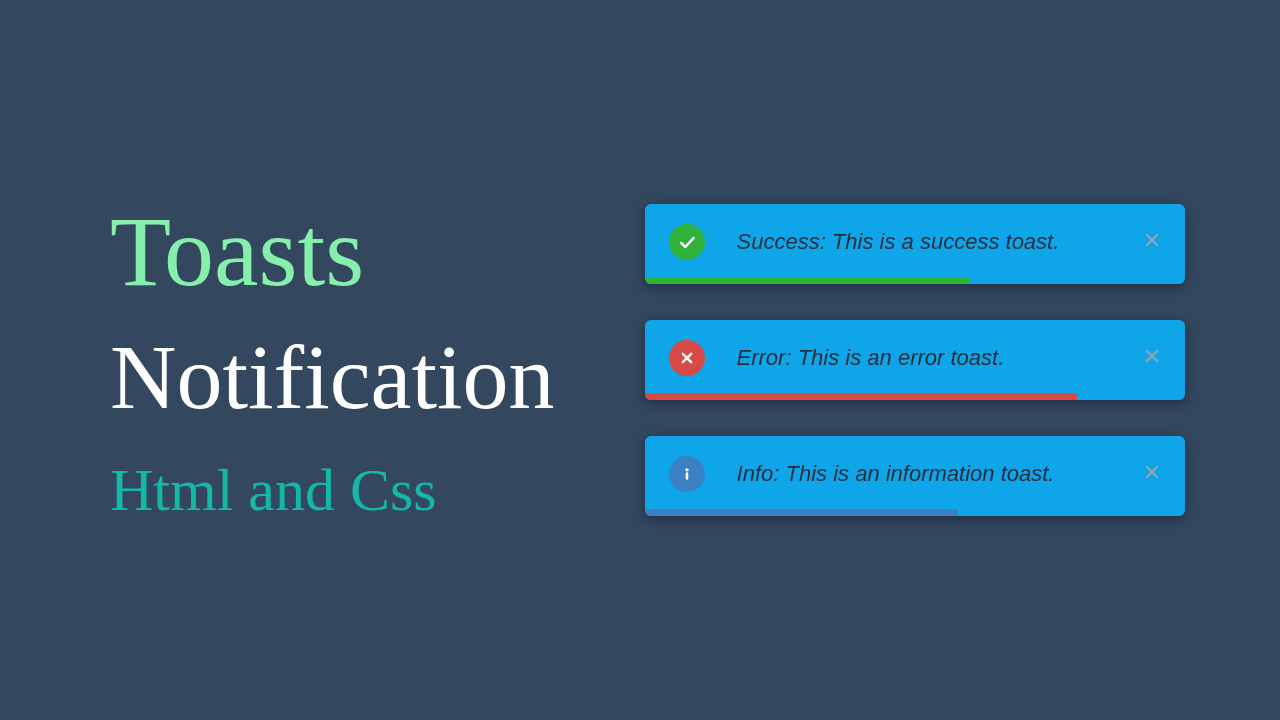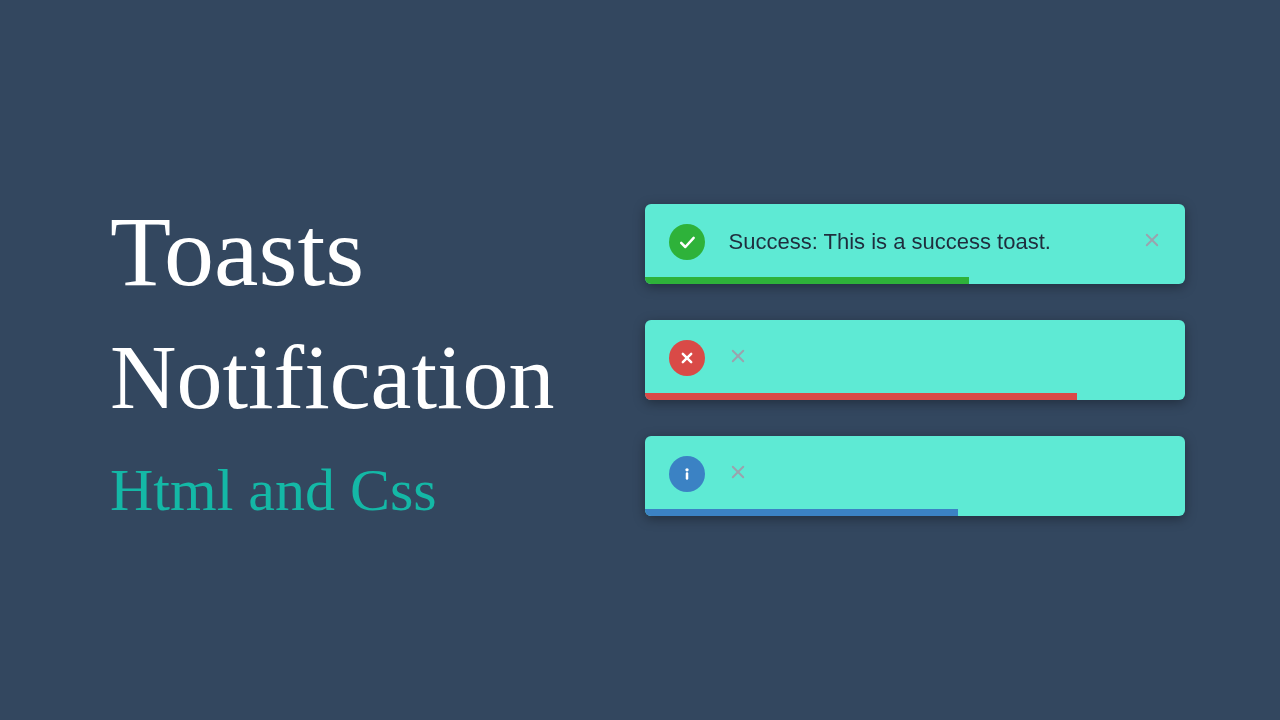--- a/index.html
+++ b/index.html
@@ -14,21 +14,21 @@
 }
 .left {
   flex: 0 0 520px;
   padding-left: 110px;
   padding-right: 30px;
   color: #fff;
 }
 .left .line1 {
   font-family: "Brush Script MT", cursive;
   font-size: 100px;
-  color: #ffffff;
+  color: #86efac;
   line-height: 1.1;
 }
 .left .line2 {
   font-family: "Brush Script MT", cursive;
   font-size: 92px;
   color: #fff;
   line-height: 1.1;
   margin-top: 20px;
 }
 .left .line3 {
@@ -41,28 +41,29 @@
 .right {
   flex: 1;
   display: flex;
   flex-direction: column;
   gap: 36px;
   padding-right: 95px;
   padding-left: 60px;
 }
 .toast {
   position: relative;
-  background: #5eead4;
+  background: #0ea5e9;
   border-radius: 6px;
   box-shadow: 0 3px 12px rgba(0,0,0,0.35);
   padding: 20px 24px 24px 24px;
   display: flex;
   align-items: center;
-  gap: 24px;
+  gap: 32px;
   overflow: hidden;
+  font-style: italic;
 }
 .toast .icon {
   width: 36px;
   height: 36px;
   border-radius: 50%;
   display: flex;
   align-items: center;
   justify-content: center;
   flex-shrink: 0;
 }
@@ -121,37 +122,39 @@
     <div class="progress" style="width:60%"></div>
   </div>
 
   <div class="toast error">
     <div class="icon">
       <svg viewBox="0 0 24 24" fill="none" stroke="#fff" stroke-width="3" stroke-linecap="round">
           <line x1="7" y1="7" x2="17" y2="17"></line>
           <line x1="17" y1="7" x2="7" y2="17"></line>
         </svg>
     </div>
+    <div class="msg">Error: This is an error toast.</div>
     <div class="close">
       <svg viewBox="0 0 24 24" fill="none" stroke="currentColor" stroke-width="2.5" stroke-linecap="round">
           <line x1="5" y1="5" x2="19" y2="19"></line>
           <line x1="19" y1="5" x2="5" y2="19"></line>
         </svg>
     </div>
     <div class="progress" style="width:80%"></div>
   </div>
 
 
   <div class="toast info">
     <div class="icon">
       <svg viewBox="0 0 24 24" fill="#fff">
           <circle cx="12" cy="7" r="2"></circle>
           <rect x="10.5" y="10" width="3" height="9" rx="1.5"></rect>
         </svg>
     </div>
+    <div class="msg">Info: This is an information toast.</div>
     <div class="close">
       <svg viewBox="0 0 24 24" fill="none" stroke="currentColor" stroke-width="2.5" stroke-linecap="round">
           <line x1="5" y1="5" x2="19" y2="19"></line>
           <line x1="19" y1="5" x2="5" y2="19"></line>
         </svg>
     </div>
     <div class="progress" style="width:58%"></div>
   </div>
 
 </div>

